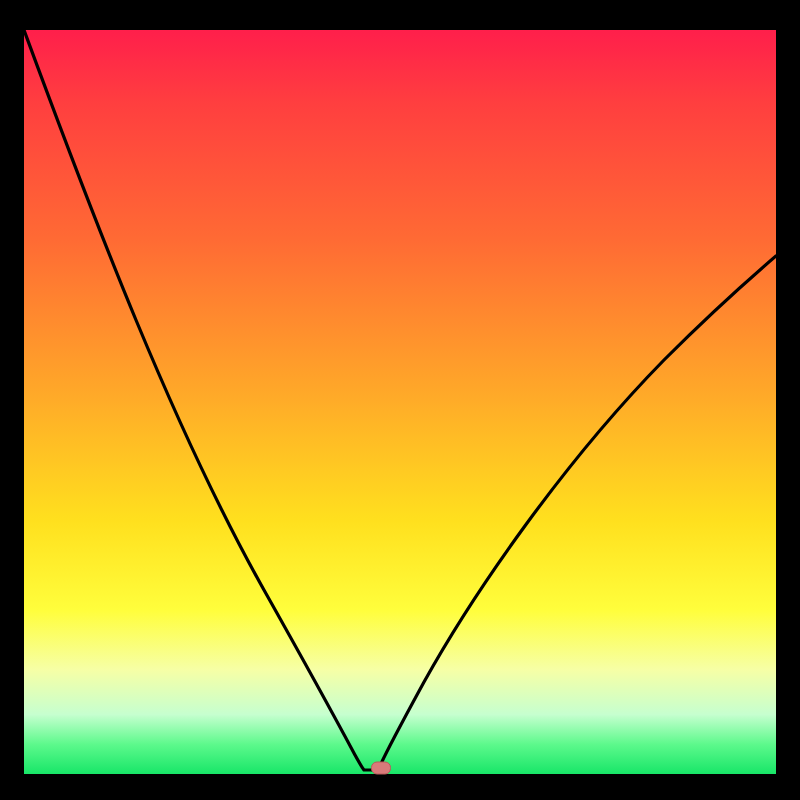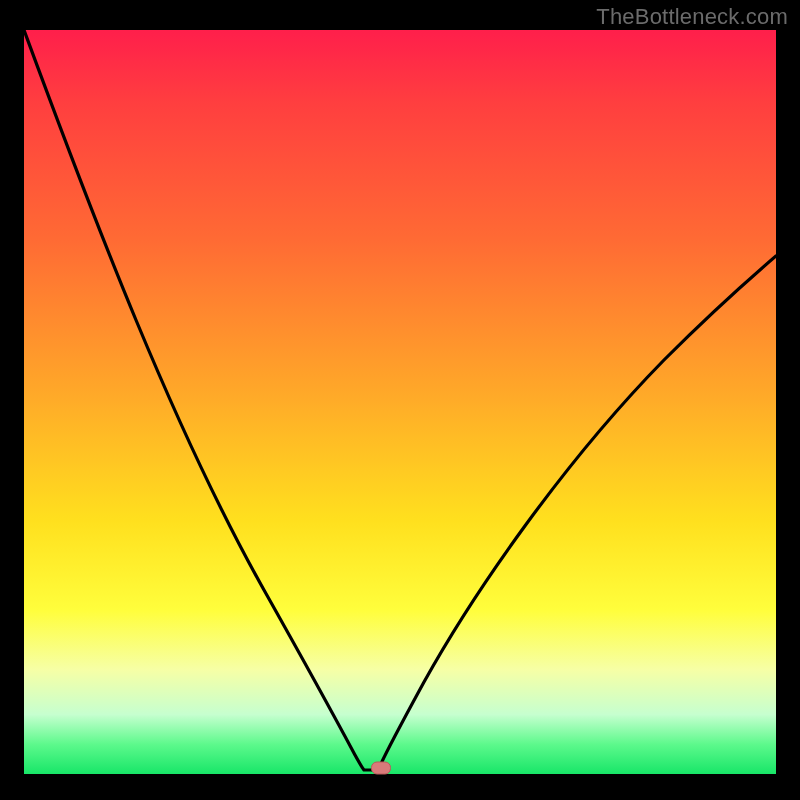--- a/index.html
+++ b/index.html
@@ -61,21 +61,20 @@
     background: #d97a7a;
     border: 1px solid #b85a5a;
     transform: translate(-50%, -50%);
   }
 </style>
 </head>
 <body>
 
 <div class="frame">
 
-  <div class="watermark">TheBottleneck.com</div>
 
   <div class="plot-area">
 
     <svg class="curve" viewBox="0 0 752 744" preserveAspectRatio="none">
       <path d="M 0 0
                C 70 190, 150 400, 240 560
                C 285 640, 315 695, 331 725
                C 336 734, 338.5 738.5, 340 740
                L 352 740
                C 354 739.5, 355 738, 356 736

